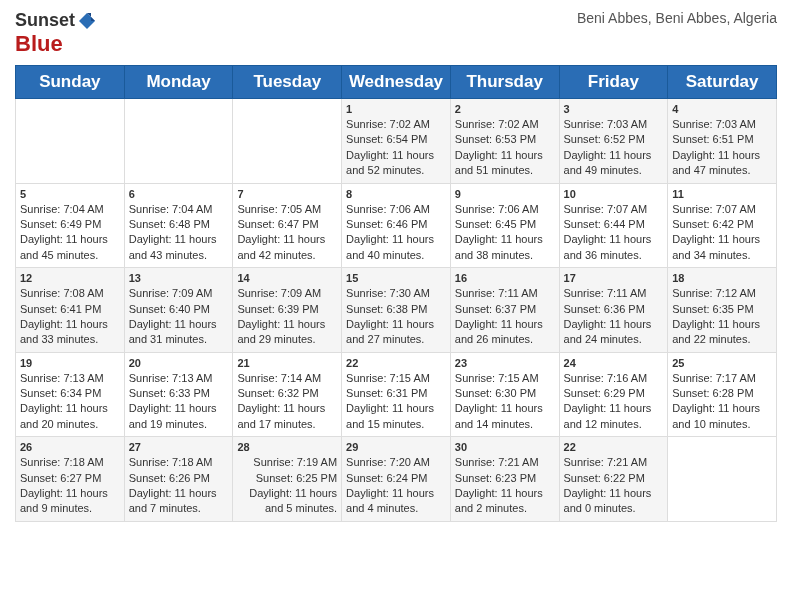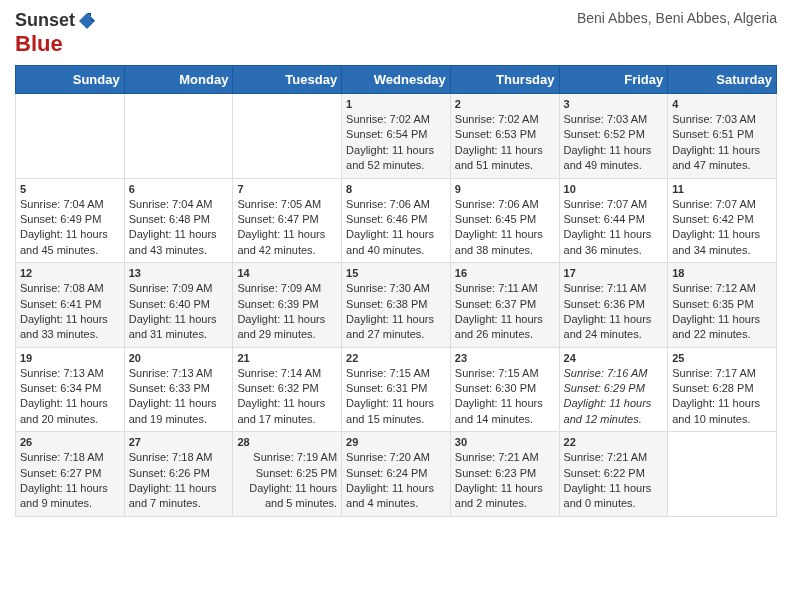--- a/index.html
+++ b/index.html
@@ -63,23 +63,23 @@
       width: 100%;
       border-collapse: collapse;
       table-layout: fixed;
     }
     thead tr {
       background-color: #2a6db5;
       color: #fff;
     }
     thead th {
       padding: 6px 4px;
-      font-size: 13px;
+      font-size: 17px;
       font-weight: bold;
-      text-align: right;
+      text-align: center;
       border: 1px solid #1a5a9a;
     }
     tbody tr {
       border-bottom: 1px solid #ddd;
     }
     tbody tr:nth-child(odd) {
       background-color: #f5f5f5;
     }
     tbody tr:nth-child(even) {
       background-color: #fff;
@@ -283,21 +283,21 @@
 Daylight: 11 hours and 15 minutes.</div>
           </td>
           <td>
             <span class="day-number">23</span>
             <div class="day-info" style="white-space: pre-line;">Sunrise: 7:15 AM
 Sunset: 6:30 PM
 Daylight: 11 hours and 14 minutes.</div>
           </td>
           <td>
             <span class="day-number">24</span>
-            <div class="day-info" style="white-space: pre-line; font-style: italic;">Sunrise: 7:16 AM
+            <div class="day-info" style="white-space: pre-line;">Sunrise: 7:16 AM
 Sunset: 6:29 PM
 Daylight: 11 hours and 12 minutes.</div>
           </td>
           <td>
             <span class="day-number">25</span>
             <div class="day-info" style="white-space: pre-line;">Sunrise: 7:17 AM
 Sunset: 6:28 PM
 Daylight: 11 hours and 10 minutes.</div>
           </td>
         </tr>

